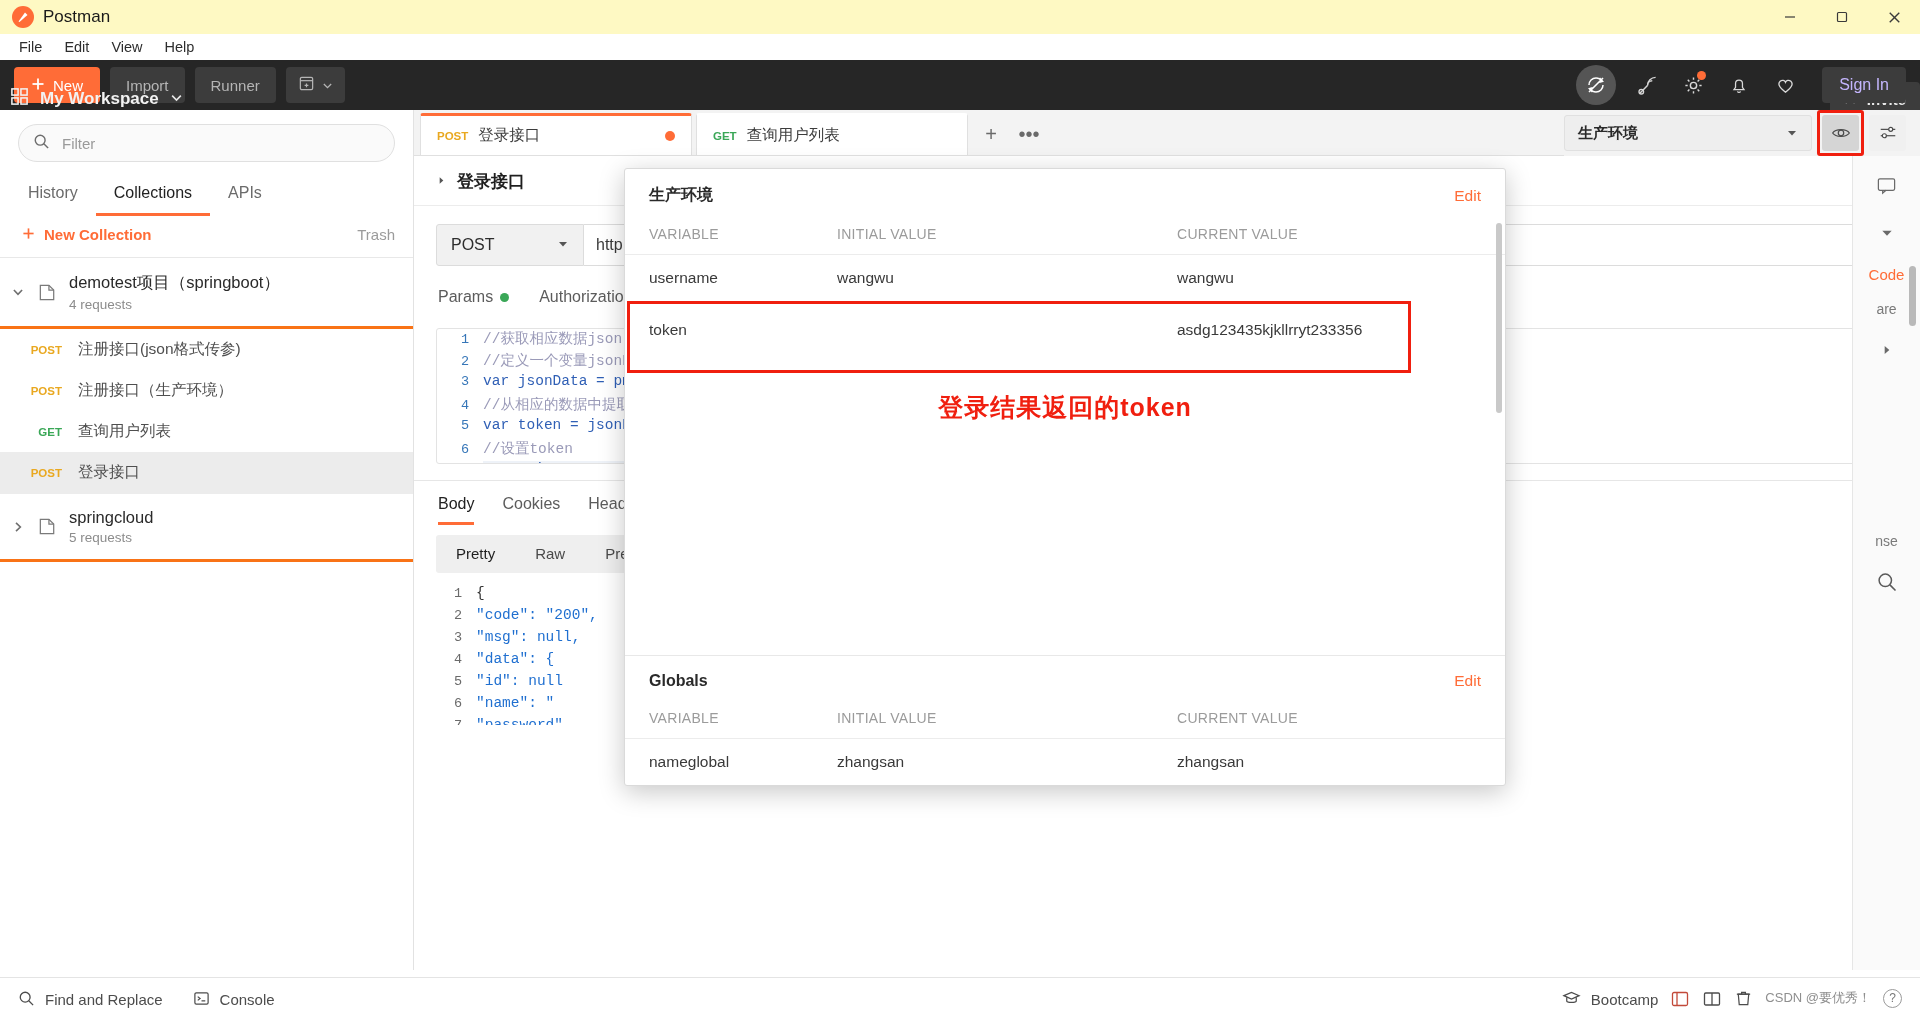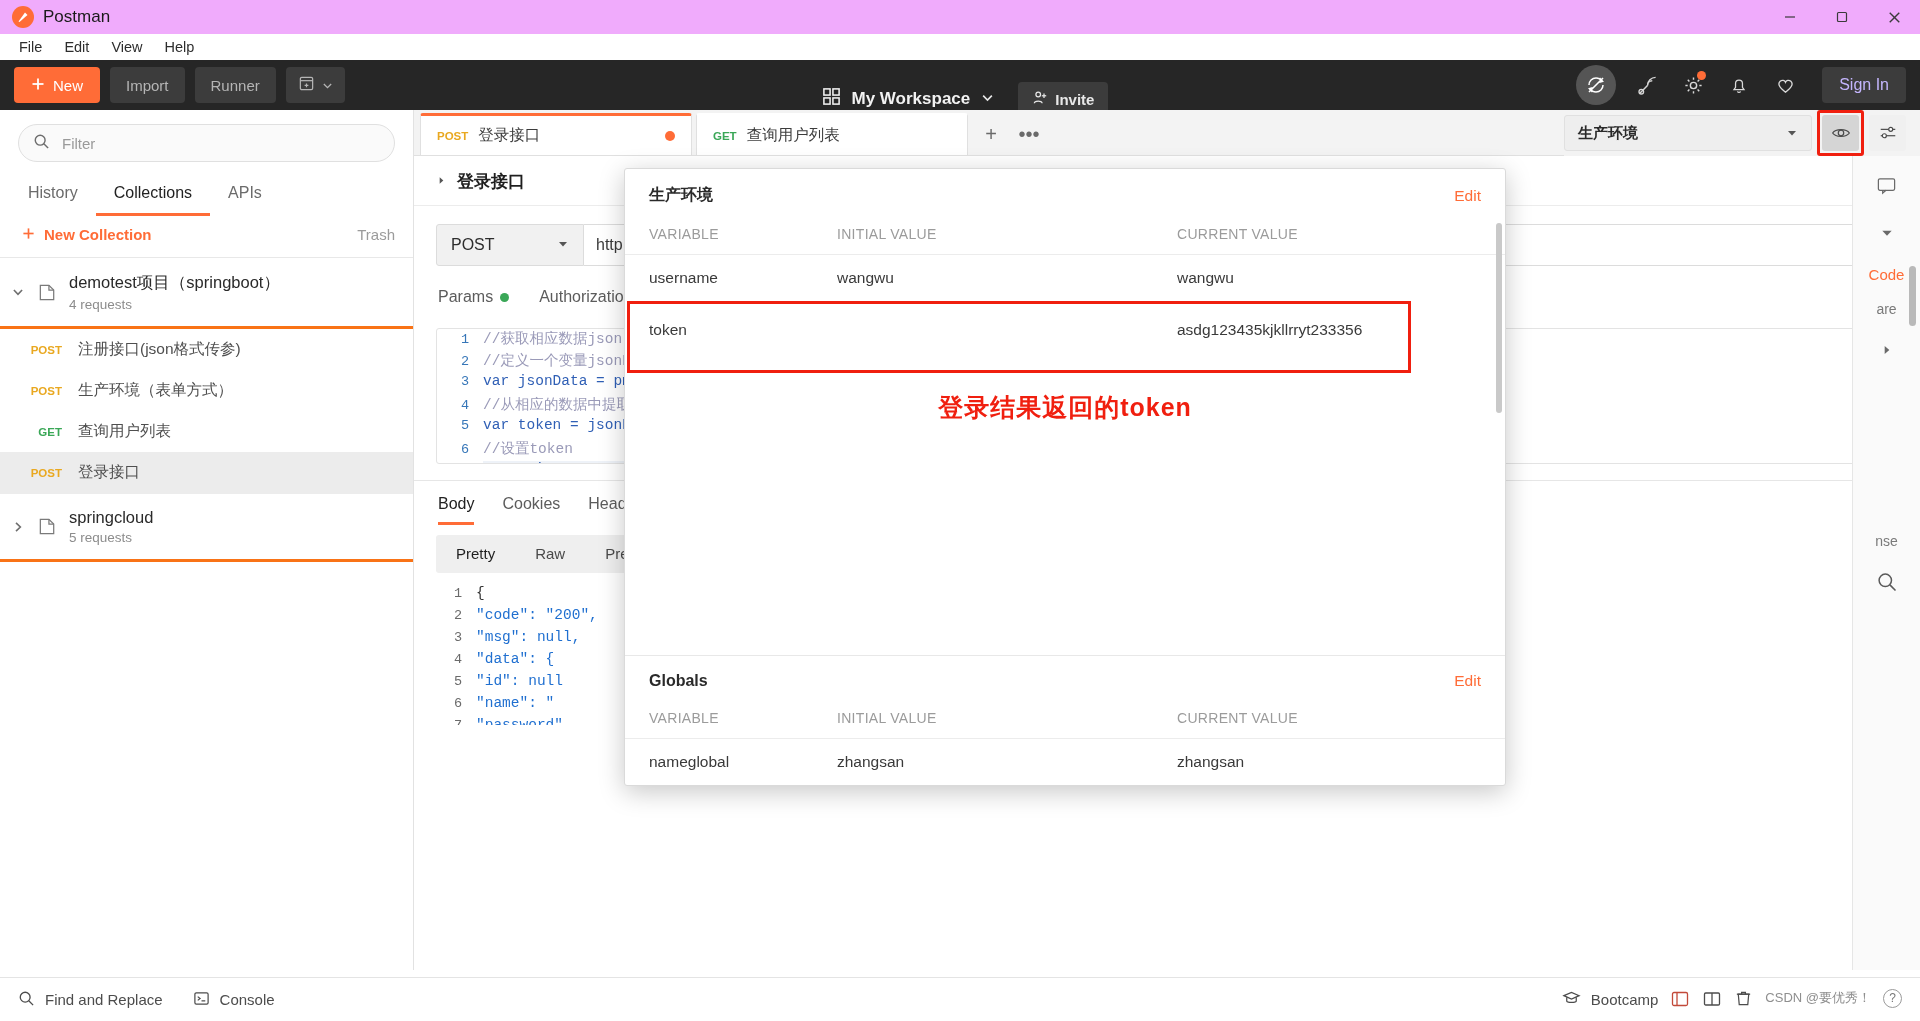--- a/index.html
+++ b/index.html
@@ -6,21 +6,21 @@
   html, body {
     width: 1920px; height: 1021px;
     font-family: "Liberation Sans", sans-serif;
     background: #ffffff;
     overflow: hidden;
   }
   .app { position: relative; width: 1920px; height: 1021px; }
 
   
   .titlebar {
-    height: 34px; background: #f0abfc; display: flex; align-items: center;
+    height: 34px; background: #fef9c3; display: flex; align-items: center;
     padding-left: 12px; position: relative;
   }
   .pm-logo {
     width: 22px; height: 22px; border-radius: 50%;
     background: #ff6c37; display: flex; align-items: center; justify-content: center;
     margin-right: 9px; flex: 0 0 auto;
   }
   .pm-logo svg { display: block; }
   .app-title { font-size: 17px; color: #1a1a1a; }
   .win-buttons { position: absolute; right: 0; top: 0; height: 34px; display: flex; }
@@ -49,21 +49,21 @@
     gap: 8px; cursor: pointer;
   }
   .btn-dark {
     background: #3c3c3c; color: #b5b5b5; border: none; border-radius: 4px;
     height: 36px; padding: 0 16px; font-size: 15px; margin-left: 10px; cursor: pointer;
     display: flex; align-items: center; gap: 7px;
   }
   .btn-dark.icononly { padding: 0 12px; }
   .tb-center {
     position: absolute; left: 0; right: 0; display: flex; align-items: center;
-    justify-content: center; gap: 14px; pointer-events: none; margin-top: 28px;
+    justify-content: space-between; gap: 14px; pointer-events: none; margin-top: 28px;
   }
   .tb-center > * { pointer-events: auto; }
   .ws-chip {
     display: flex; align-items: center; gap: 11px; color: #f2f2f2; font-size: 17px;
     font-weight: bold; padding: 6px 10px; border-radius: 4px; cursor: pointer;
   }
   .invite-chip {
     display: flex; align-items: center; gap: 7px; background: #3c3c3c; color: #e8e8e8;
     font-size: 15px; font-weight: bold; padding: 8px 14px; border-radius: 4px; cursor: pointer;
   }
@@ -494,21 +494,21 @@
             <span class="coll-count">4 requests</span>
           </span>
         </div>
 
         <div class="req-row">
           <span class="verb post">POST</span>
           <span class="req-name">注册接口(json格式传参)</span>
         </div>
         <div class="req-row">
           <span class="verb post">POST</span>
-          <span class="req-name">生产环境（表单方式）</span>
+          <span class="req-name">注册接口（生产环境）</span>
         </div>
         <div class="req-row">
           <span class="verb get">GET</span>
           <span class="req-name">查询用户列表</span>
         </div>
         <div class="req-row selected">
           <span class="verb post">POST</span>
           <span class="req-name">登录接口</span>
         </div>
 

